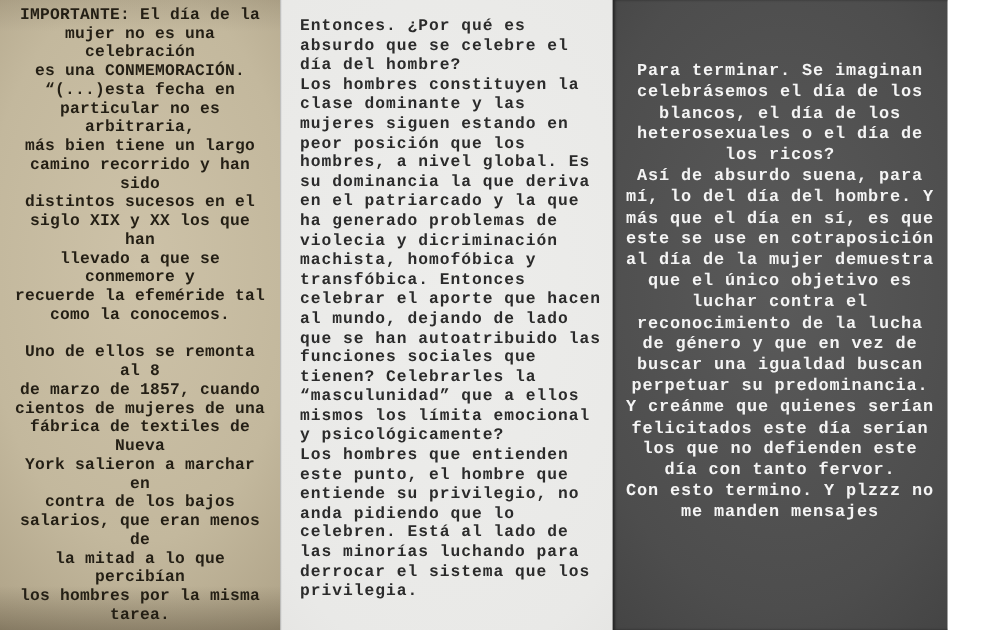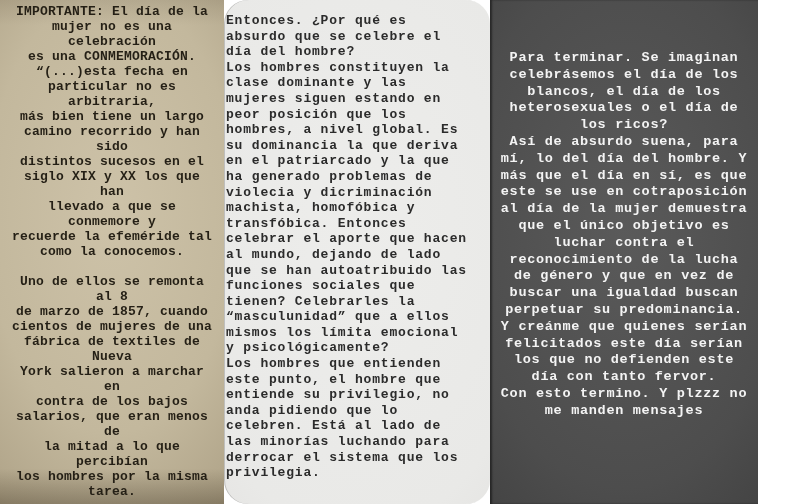--- a/index.html
+++ b/index.html
@@ -35,26 +35,25 @@
     line-height: 15px;
     letter-spacing: 0.2px;
   }
   
   .panel-middle {
     width: 266px;
     background:
       radial-gradient(130% 110% at 50% 45%, #ededeb 0%, #e9e9e7 55%, #dedddb 85%, #ccccc9 100%);
     color: #2b2b2b;
     text-align: left;
-    padding: 13px 6px 0 2px;
+    padding: 13px 6px 0 16px;
     font-size: 13px;
     line-height: 15.6px;
     letter-spacing: 0.8px;
     box-shadow: inset 1px 0 0 rgba(0,0,0,0.18);
-    border-radius: 24px;
   }
   
   .panel-right {
     width: 268px;
     background:
       radial-gradient(135% 115% at 50% 45%, #5a5a5a 0%, #4d4d4d 45%, #3c3c3c 75%, #232323 100%);
     color: #f4f4f4;
     text-align: center;
     padding: 50px 6px 0 6px;
     font-size: 13.5px;

